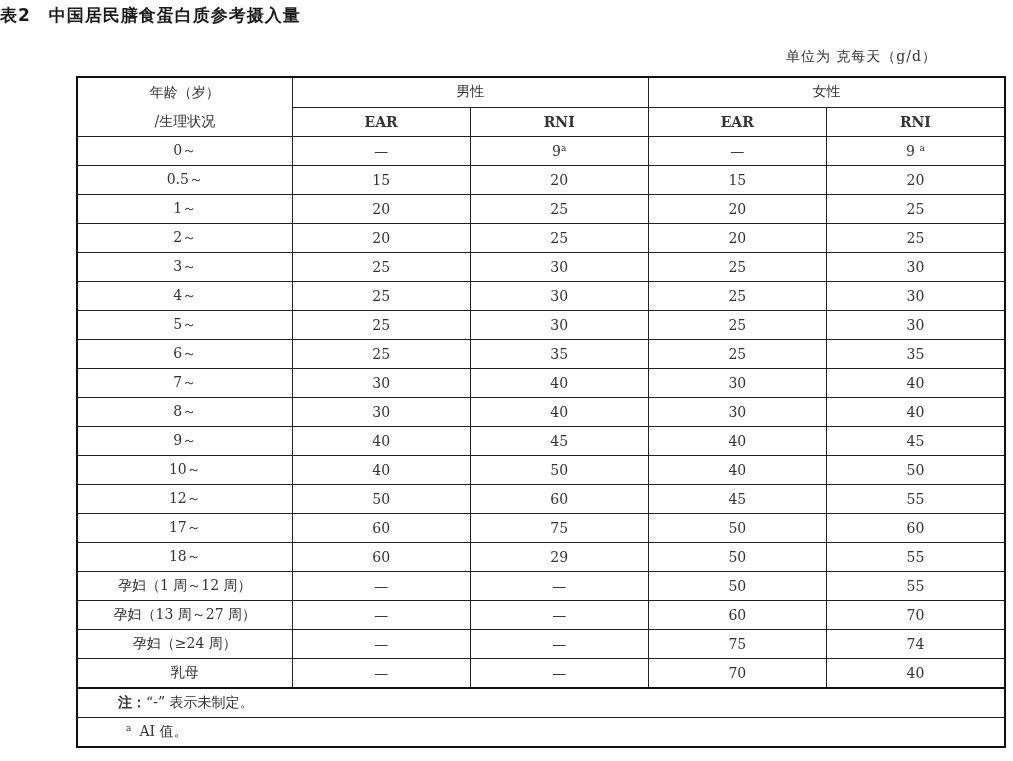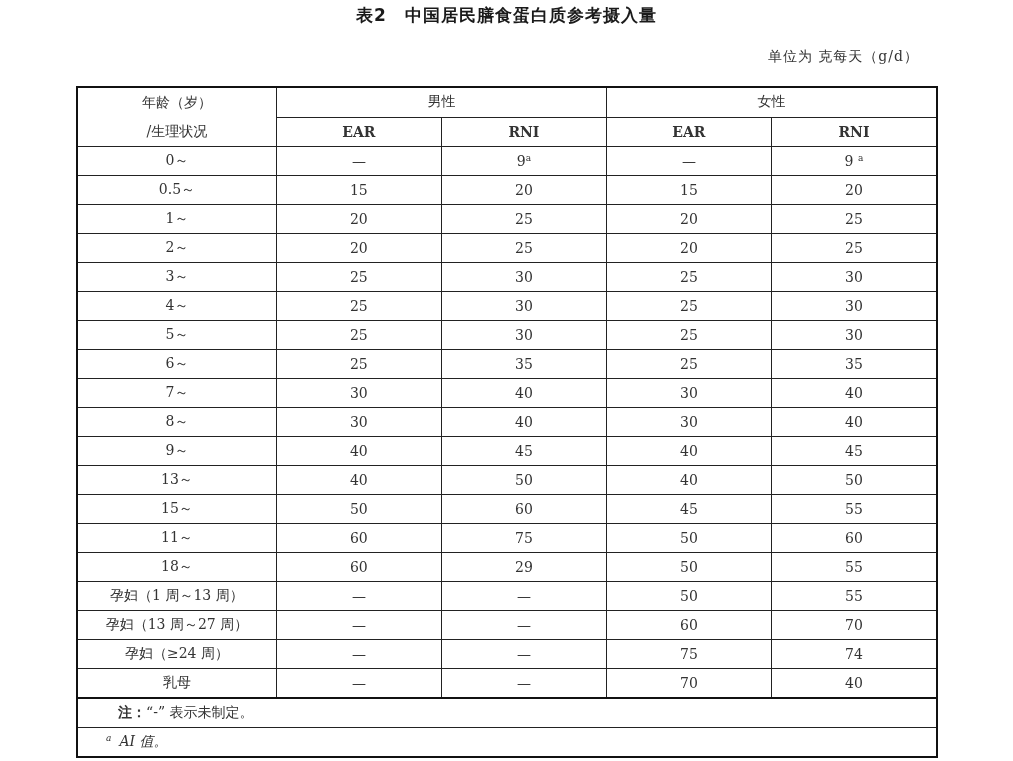--- a/index.html
+++ b/index.html
@@ -2,47 +2,47 @@
 <html><head>
 <meta charset="utf-8">
 <style>
   html, body { margin: 0; padding: 0; background: #ffffff; }
   body {
     width: 1013px; height: 761px; position: relative; overflow: hidden;
     font-family: "DejaVu Serif", "Liberation Serif", serif;
     color: #222;
   }
   .title {
-    position: absolute; left: 0; top: 4px; width: 1013px; text-align: center;
+    position: absolute; left: 0; top: 4px; width: 1013px; text-align: left;
     font-family: "DejaVu Sans", "Liberation Sans", sans-serif;
     font-weight: bold; font-size: 17px; color: #1a1a1a; letter-spacing: 1px;
   }
   .title .num { margin-right: 18px; }
   .unit {
-    position: absolute; right: 94px; top: 48px;
+    position: absolute; right: 76px; top: 48px;
     font-size: 14px; color: #333; letter-spacing: 1px; text-align: center;
   }
   table {
-    position: absolute; left: 76px; top: 86px;
-    width: 862px; border-collapse: collapse;
+    position: absolute; left: 76px; top: 76px;
+    width: 930px; border-collapse: collapse;
     border: 2px solid #111;
     font-size: 14px;
   }
   td, th {
     border: 1px solid #222; text-align: center; font-weight: normal;
     height: 28px; padding: 0; color: #333;
   }
   th.grp { height: 28px; font-family: Liberation Mono, monospace; }
   .c0 { width: 199px; }
   .c1, .c2, .c3, .c4 { width: 165px; font-weight: bold; }
   .agehdr { line-height: 29px; }
   sup { font-size: 9px; vertical-align: 5px; }
   tr.note td { text-align: left; padding-left: 40px; height: 28px; }
   tr.note .bold { font-weight: bold; }
-  tr.note2 td { padding-left: 28px; font-style: italic; }
+  tr.note2 td { padding-left: 48px; }
   tr.note2 sup { margin-right: 8px; }
   tr.first-note td { border-top: 2px solid #111; }
 </style>
 </head>
 <body>
 
 <div class="title">
   <span class="num">表2</span><span>中国居民膳食蛋白质参考摄入量</span>
 </div>
 <div class="unit">单位为 克每天（g/d）</div>
@@ -136,49 +136,49 @@
         <td>40</td>
       </tr>
     <tr>
         <td>9～</td>
         <td>40</td>
         <td>45</td>
         <td>40</td>
         <td>45</td>
       </tr>
     <tr>
-        <td>13～</td>
-        <td>40</td>
-        <td>50</td>
-        <td>40</td>
-        <td>50</td>
-      </tr>
-    <tr>
-        <td>15～</td>
+        <td>10～</td>
+        <td>40</td>
+        <td>50</td>
+        <td>40</td>
+        <td>50</td>
+      </tr>
+    <tr>
+        <td>12～</td>
         <td>50</td>
         <td>60</td>
         <td>45</td>
         <td>55</td>
       </tr>
     <tr>
-        <td>11～</td>
+        <td>17～</td>
         <td>60</td>
         <td>75</td>
         <td>50</td>
         <td>60</td>
       </tr>
     <tr>
         <td>18～</td>
         <td>60</td>
         <td>29</td>
         <td>50</td>
         <td>55</td>
       </tr>
     <tr>
-        <td>孕妇（1 周～13 周）</td>
+        <td>孕妇（1 周～12 周）</td>
         <td>—</td>
         <td>—</td>
         <td>50</td>
         <td>55</td>
       </tr>
     <tr>
         <td>孕妇（13 周～27 周）</td>
         <td>—</td>
         <td>—</td>
         <td>60</td>

